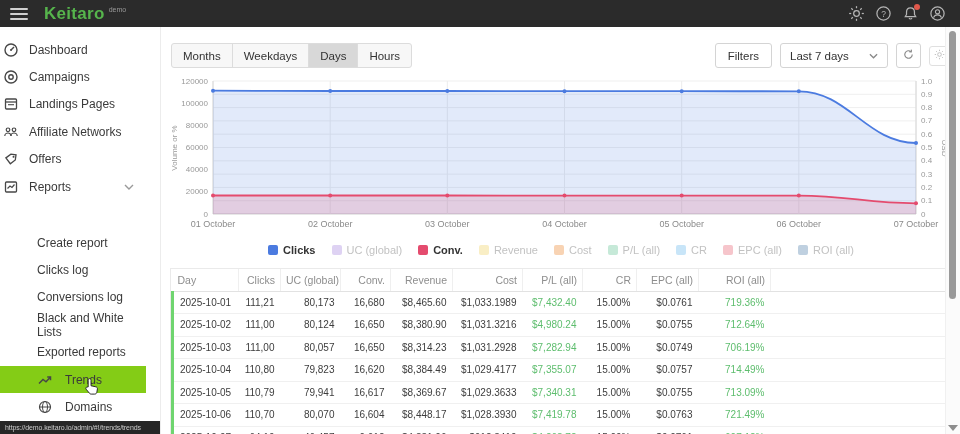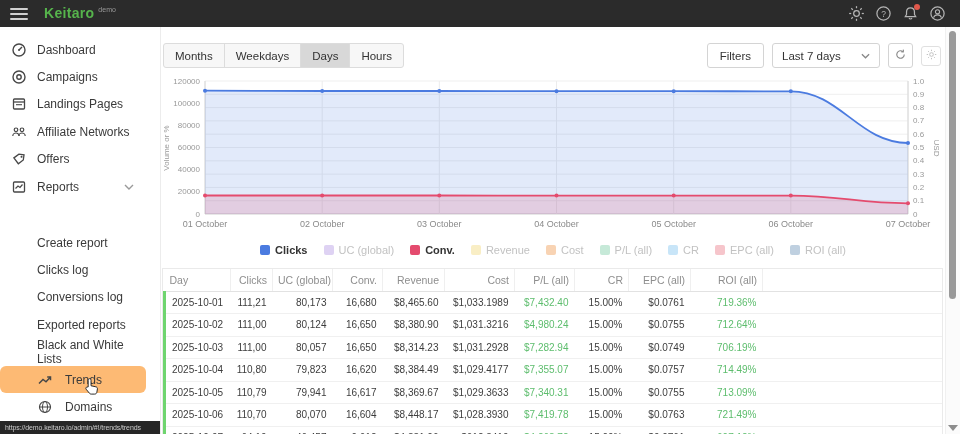--- a/index.html
+++ b/index.html
@@ -7,57 +7,57 @@
        font-family:"Liberation Sans",sans-serif;-webkit-font-smoothing:antialiased;}
   .stage{position:absolute;inset:0;}
 
   
   .topbar{position:absolute;left:0;top:0;width:960px;height:27px;background:#2b2b2b;
           display:flex;align-items:center;z-index:30;}
   .burger{width:18px;height:12px;margin-left:10px;display:flex;flex-direction:column;
           justify-content:space-between;cursor:pointer;}
   .burger i{display:block;height:2px;background:#cfcfcf;border-radius:1px;}
   .brand{display:flex;align-items:flex-start;margin-left:16px;}
-  .brand-name{color:#56b44c;font-size:14px;font-weight:800;letter-spacing:.3px;line-height:17px;}
+  .brand-name{color:#56b44c;font-size:17px;font-weight:800;letter-spacing:.3px;line-height:17px;}
   .brand-sub{color:#9a9a9a;font-size:7px;margin-left:4px;margin-top:1px;}
   .search{position:absolute;left:365px;top:4px;width:240px;height:19px;background:#3d3d3d;
           border-radius:3px;display:flex;align-items:center;padding:0 8px;box-sizing:border-box;}
   .search .sico{width:11px;height:11px;color:#8f8f8f;margin-right:7px;display:inline-flex;}
   .search .sico svg{width:11px;height:11px;}
   .search input{background:transparent;border:none;outline:none;color:#cfcfcf;
           font-size:11px;width:180px;font-family:inherit;}
   .search input::placeholder{color:#8f8f8f;}
   .top-icons{position:absolute;right:14px;top:0;height:27px;display:flex;align-items:center;gap:10px;}
   .tico{position:relative;width:17px;height:17px;color:#b5b5b5;display:inline-flex;cursor:pointer;}
   .tico svg{width:17px;height:17px;}
   .tico .dot{position:absolute;right:-1px;top:-1px;width:6px;height:6px;border-radius:50%;
           background:#e0584b;}
 
   
   .sidebar{position:absolute;left:0;top:27px;bottom:0;width:160px;background:#fff;
            border-right:1px solid #ececec;z-index:5;}
   #side-main{position:absolute;left:0;top:9px;width:146px;}
   #side-sub{position:absolute;left:0;top:202px;width:146px;}
-  .side-item{height:27.4px;display:flex;align-items:center;padding-left:11px;cursor:pointer;
+  .side-item{height:27.4px;display:flex;align-items:center;padding-left:3px;cursor:pointer;
              color:#3a3a3a;font-size:12px;box-sizing:border-box;}
   .side-item .micon{width:16px;height:16px;margin-right:10px;color:#474747;display:inline-flex;flex:none;}
   .side-item .micon svg{width:16px;height:16px;}
   .side-item .mchev{margin-left:auto;margin-right:12px;color:#9a9a9a;display:inline-flex;}
   .side-item .mchev svg{width:10px;height:6px;}
   .sub .side-item{padding-left:37px;}
   .sub .side-item .micon{margin-right:12px;}
-  .side-item.active{background:#fdba74;border-radius:6px;}
+  .side-item.active{background:#84cc16;}
 
   
   .statusbar{position:absolute;left:0;bottom:0;width:160px;height:13px;background:#262626;
              color:#cccccc;font-size:7px;line-height:13px;padding:0 5px;box-sizing:border-box;
              white-space:nowrap;overflow:hidden;z-index:40;letter-spacing:-.1px;}
 
   
-  .main{position:absolute;left:160px;top:27px;width:786px;height:292px;background:#fff;text-decoration:underline;}
+  .main{position:absolute;left:168px;top:27px;width:786px;height:292px;background:#fff;text-decoration:underline;}
   .toolbar{position:absolute;left:0;top:16px;width:100%;height:25px;}
   .tabs{position:absolute;left:3px;top:0;display:flex;background:#f7f7f7;
         border:1px solid #dcdcdc;border-radius:3px;overflow:hidden;height:25px;box-sizing:border-box;}
   .tab{padding:0 11px;font-size:11.5px;color:#333;display:flex;align-items:center;cursor:pointer;
        border-right:1px solid #dcdcdc;background:transparent;border-top:none;border-bottom:none;border-left:none;
        font-family:inherit;}
   .tab:last-child{border-right:none;}
   .tab.active{background:#d8d8d8;}
   .tools{position:absolute;right:5px;top:0;display:flex;align-items:center;gap:8px;height:25px;}
   .btn{height:25px;padding:0 12px;background:#fff;border:1px solid #d4d4d4;border-radius:3px;
@@ -234,24 +234,24 @@
         <div class="side-item">
           <span>Create report</span>
         </div>
         <div class="side-item">
           <span>Clicks log</span>
         </div>
         <div class="side-item">
           <span>Conversions log</span>
         </div>
         <div class="side-item">
+          <span>Black and White Lists</span>
+        </div>
+        <div class="side-item">
           <span>Exported reports</span>
-        </div>
-        <div class="side-item">
-          <span>Black and White Lists</span>
         </div>
         <div class="side-item active">
           <span class="micon">
             <svg viewBox="0 0 16 16">
               <polyline points="2,11.5 6,7.5 9,9.8 13.5,5" fill="none" stroke="currentColor" stroke-width="1.5"></polyline>
               <polyline points="10.2,5 13.5,5 13.5,8.3" fill="none" stroke="currentColor" stroke-width="1.5"></polyline>
             </svg>
           </span>
           <span>Trends</span>
         </div>

